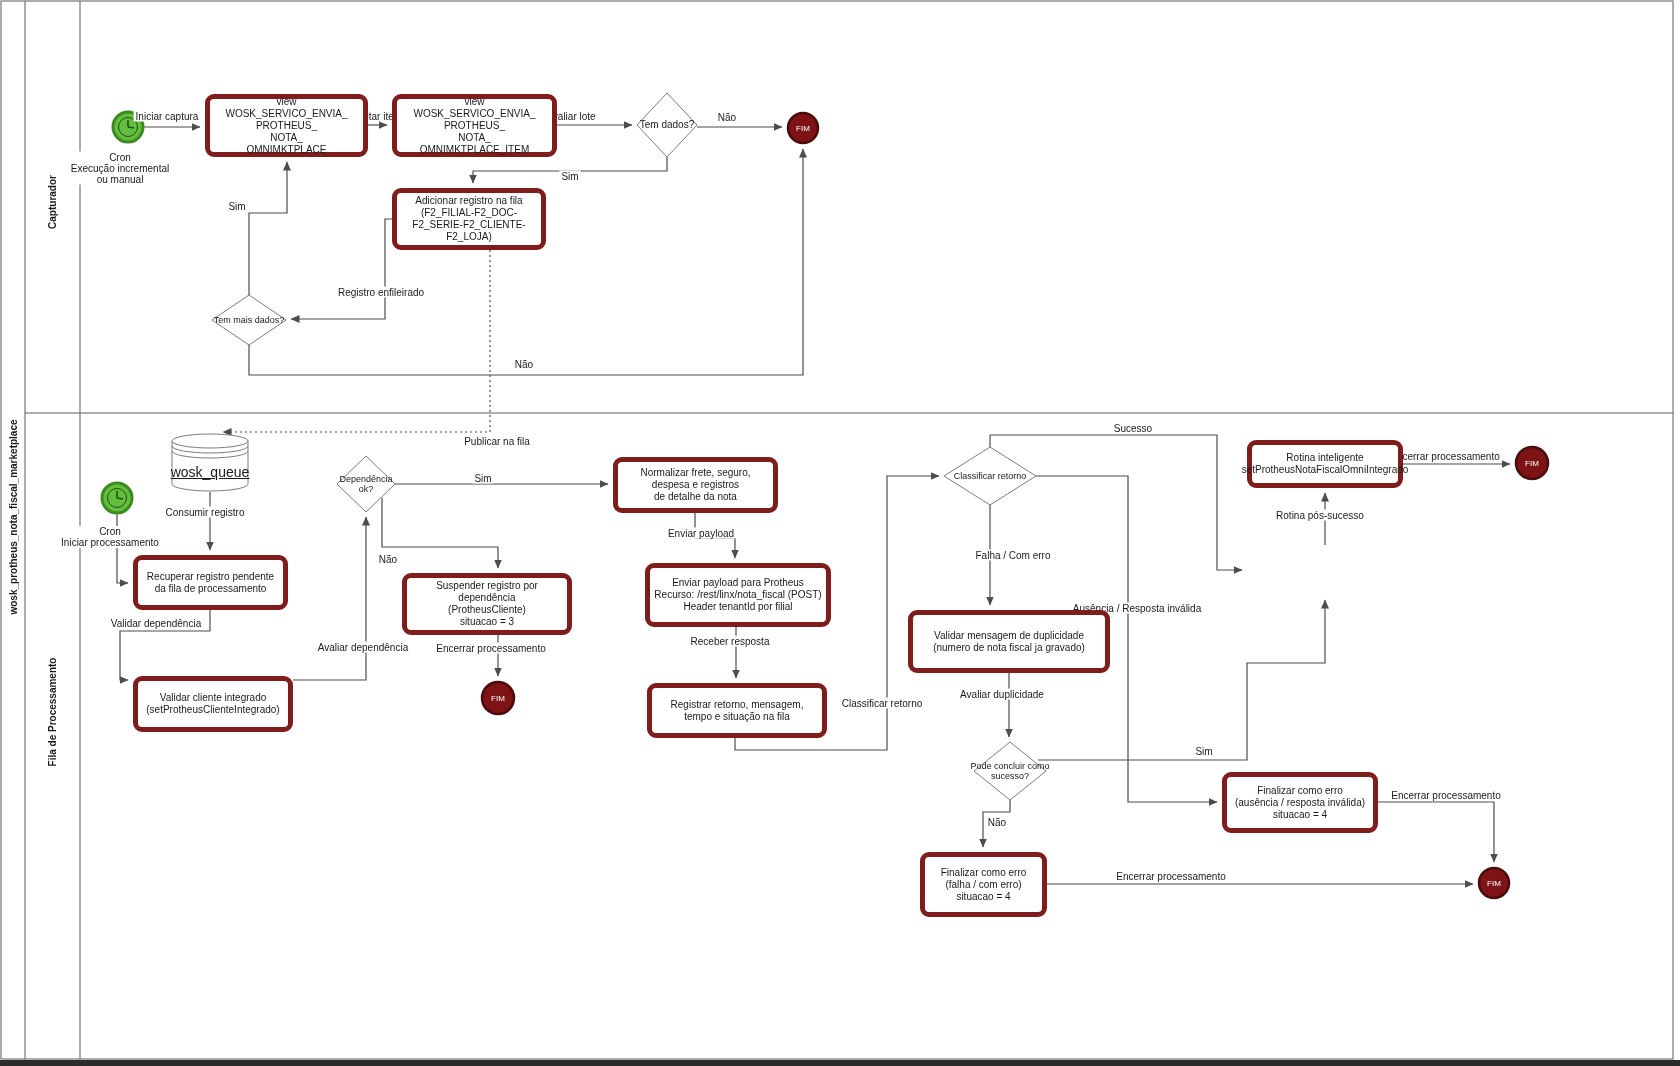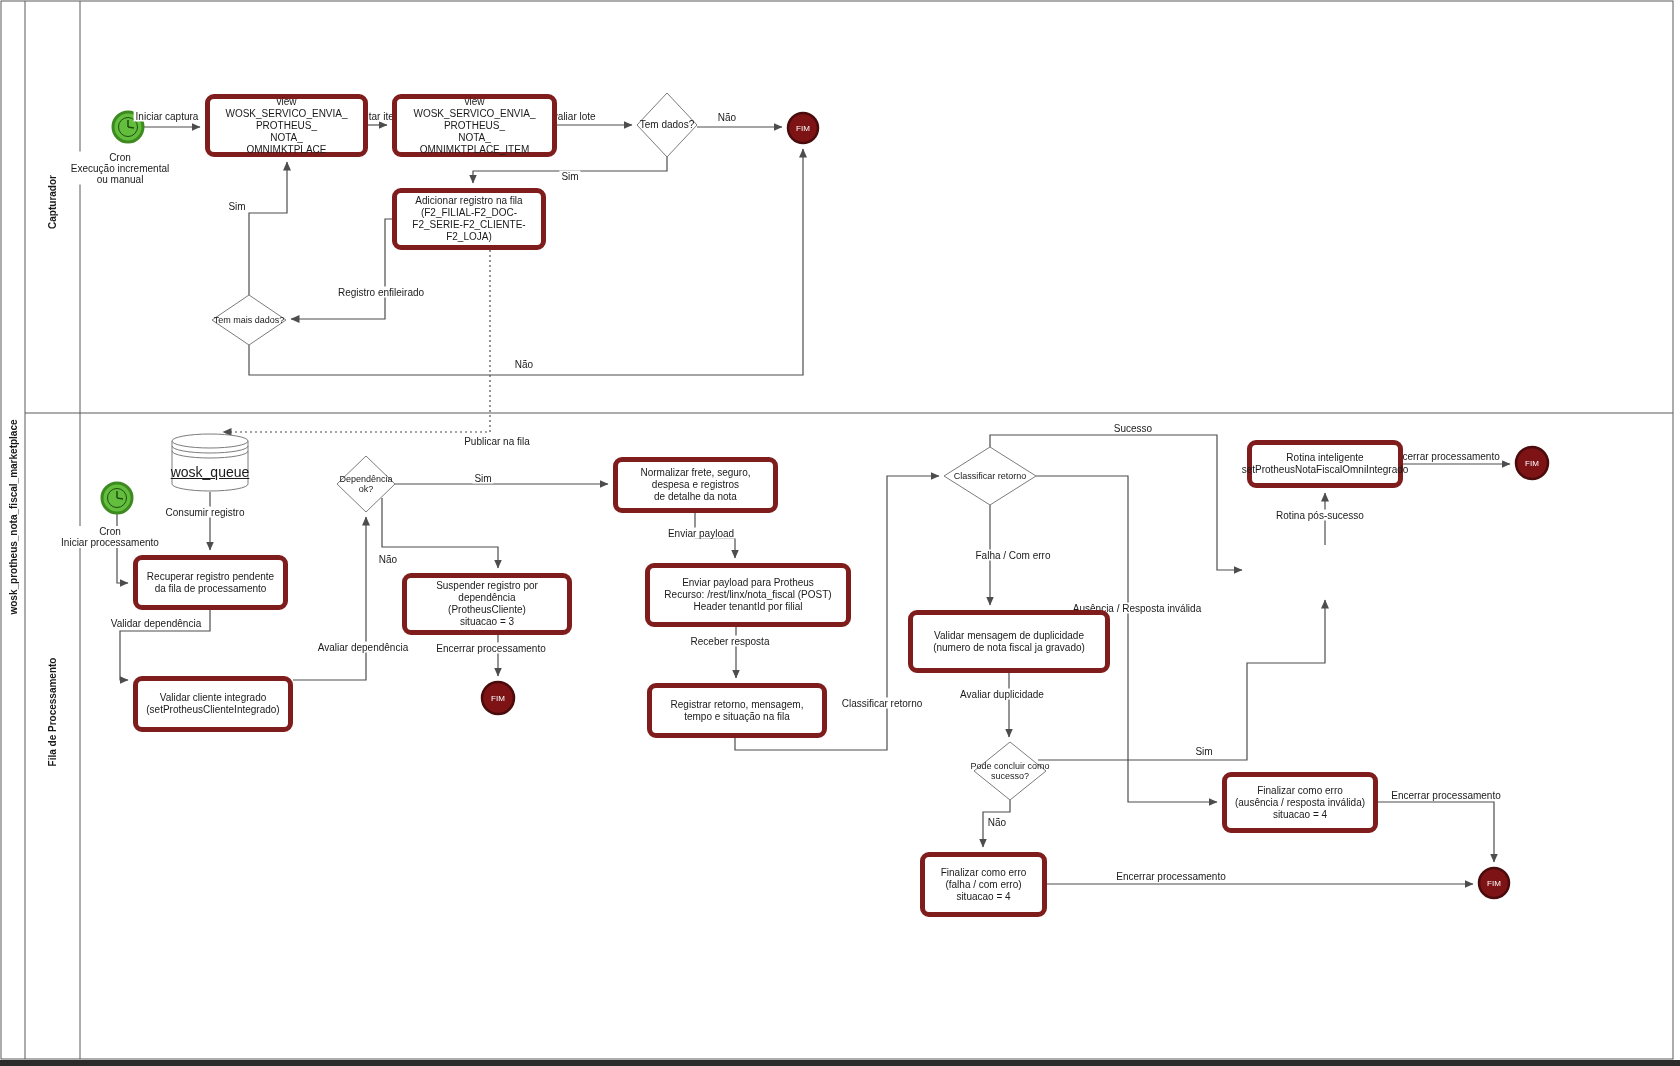--- a/index.html
+++ b/index.html
@@ -124,21 +124,21 @@
   <div class="task" style="left:133px;top:555px;width:155px;height:55px;">Recuperar registro pendente
 da fila de processamento</div>
   <div class="task" style="left:133px;top:652px;width:160px;height:56px;margin-top:24px;">Validar cliente integrado
 (setProtheusClienteIntegrado)</div>
   <div class="task" style="left:402px;top:573px;width:170px;height:62px;">Suspender registro por dependência
 (ProtheusCliente)
 situacao = 3</div>
   <div class="task" style="left:613px;top:457px;width:165px;height:56px;">Normalizar frete, seguro,
 despesa e registros
 de detalhe da nota</div>
-  <div class="task" style="left:645px;top:563px;width:206px;height:64px;">Enviar payload para Protheus
+  <div class="task" style="left:645px;top:563px;width:186px;height:64px;">Enviar payload para Protheus
 Recurso: /rest/linx/nota_fiscal (POST)
 Header tenantId por filial</div>
   <div class="task" style="left:647px;top:683px;width:180px;height:55px;">Registrar retorno, mensagem,
 tempo e situação na fila</div>
   <div class="task" style="left:908px;top:610px;width:202px;height:63px;">Validar mensagem de duplicidade
 (numero de nota fiscal ja gravado)</div>
   <div class="task" style="left:1247px;top:440px;width:156px;height:48px;">Rotina inteligente
 setProtheusNotaFiscalOmniIntegrado</div>
   <div class="task" style="left:1222px;top:772px;width:156px;height:61px;">Finalizar como erro
 (ausência / resposta inválida)

